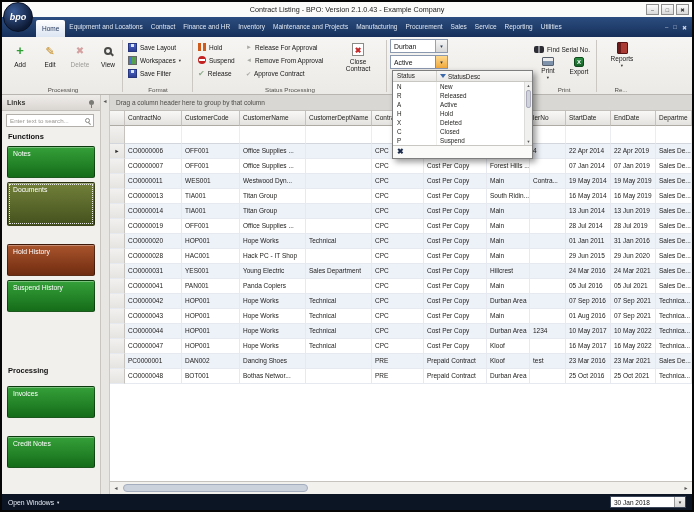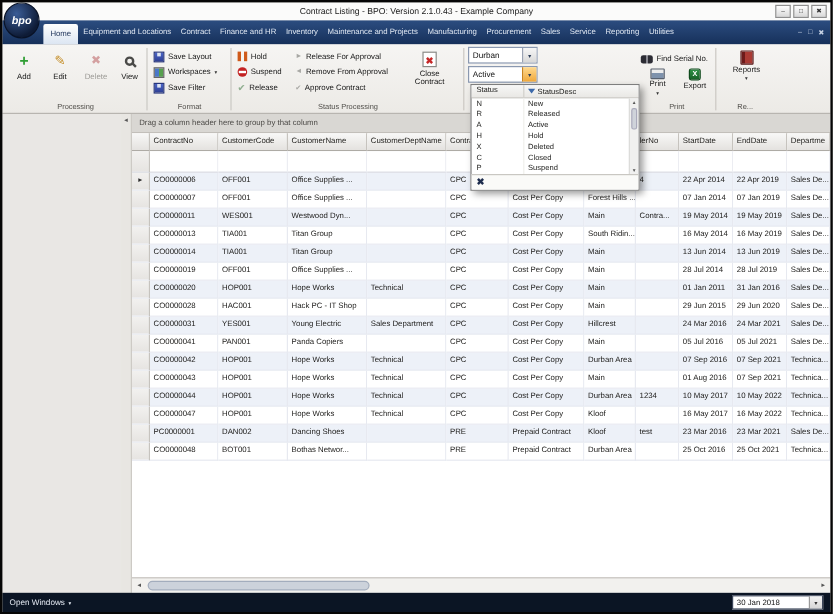--- a/index.html
+++ b/index.html
@@ -314,20 +314,36 @@
     <div class="glabel" style="left:530px;width:64px">Print</div>
 
     <div class="vbtn" style="left:598px;top:5px;width:44px">
       <span class="i-reports"></span>
       <span class="vlbl">Reports</span>
       <span class="varr">▾</span>
     </div>
     <div class="glabel" style="left:596px;width:46px">Re...</div>
   </div>
 
+  <div class="sidebar">
+    <div class="lheader">
+      <span>Links</span>
+      <span class="pin"></span>
+    </div>
+    <input class="search" placeholder="Enter text to search..." style="">
+    <span class="smag"></span>
+    <div class="sectitle" style="top:37px">Functions</div>
+    <div class="tile green" style="top:51px;height:32px">Notes</div>
+    <div class="tile olive focused" style="top:87px;height:44px">Documents</div>
+    <div class="tile rust" style="top:149px;height:32px">Hold History</div>
+    <div class="tile green" style="top:185px;height:32px">Suspend History</div>
+    <div class="sectitle" style="top:271px">Processing</div>
+    <div class="tile green" style="top:291px;height:32px">Invoices</div>
+    <div class="tile green" style="top:341px;height:32px">Credit Notes</div>
+  </div>
 
   <div class="splitter">
     <span>◄</span>
   </div>
 
   <div class="grid">
     <div class="groupbar">Drag a column header here to group by that column</div>
     <div class="ghead">
         <div class="hcell ind"></div>
         <div class="hcell" style="width: 57px;">ContractNo</div>

